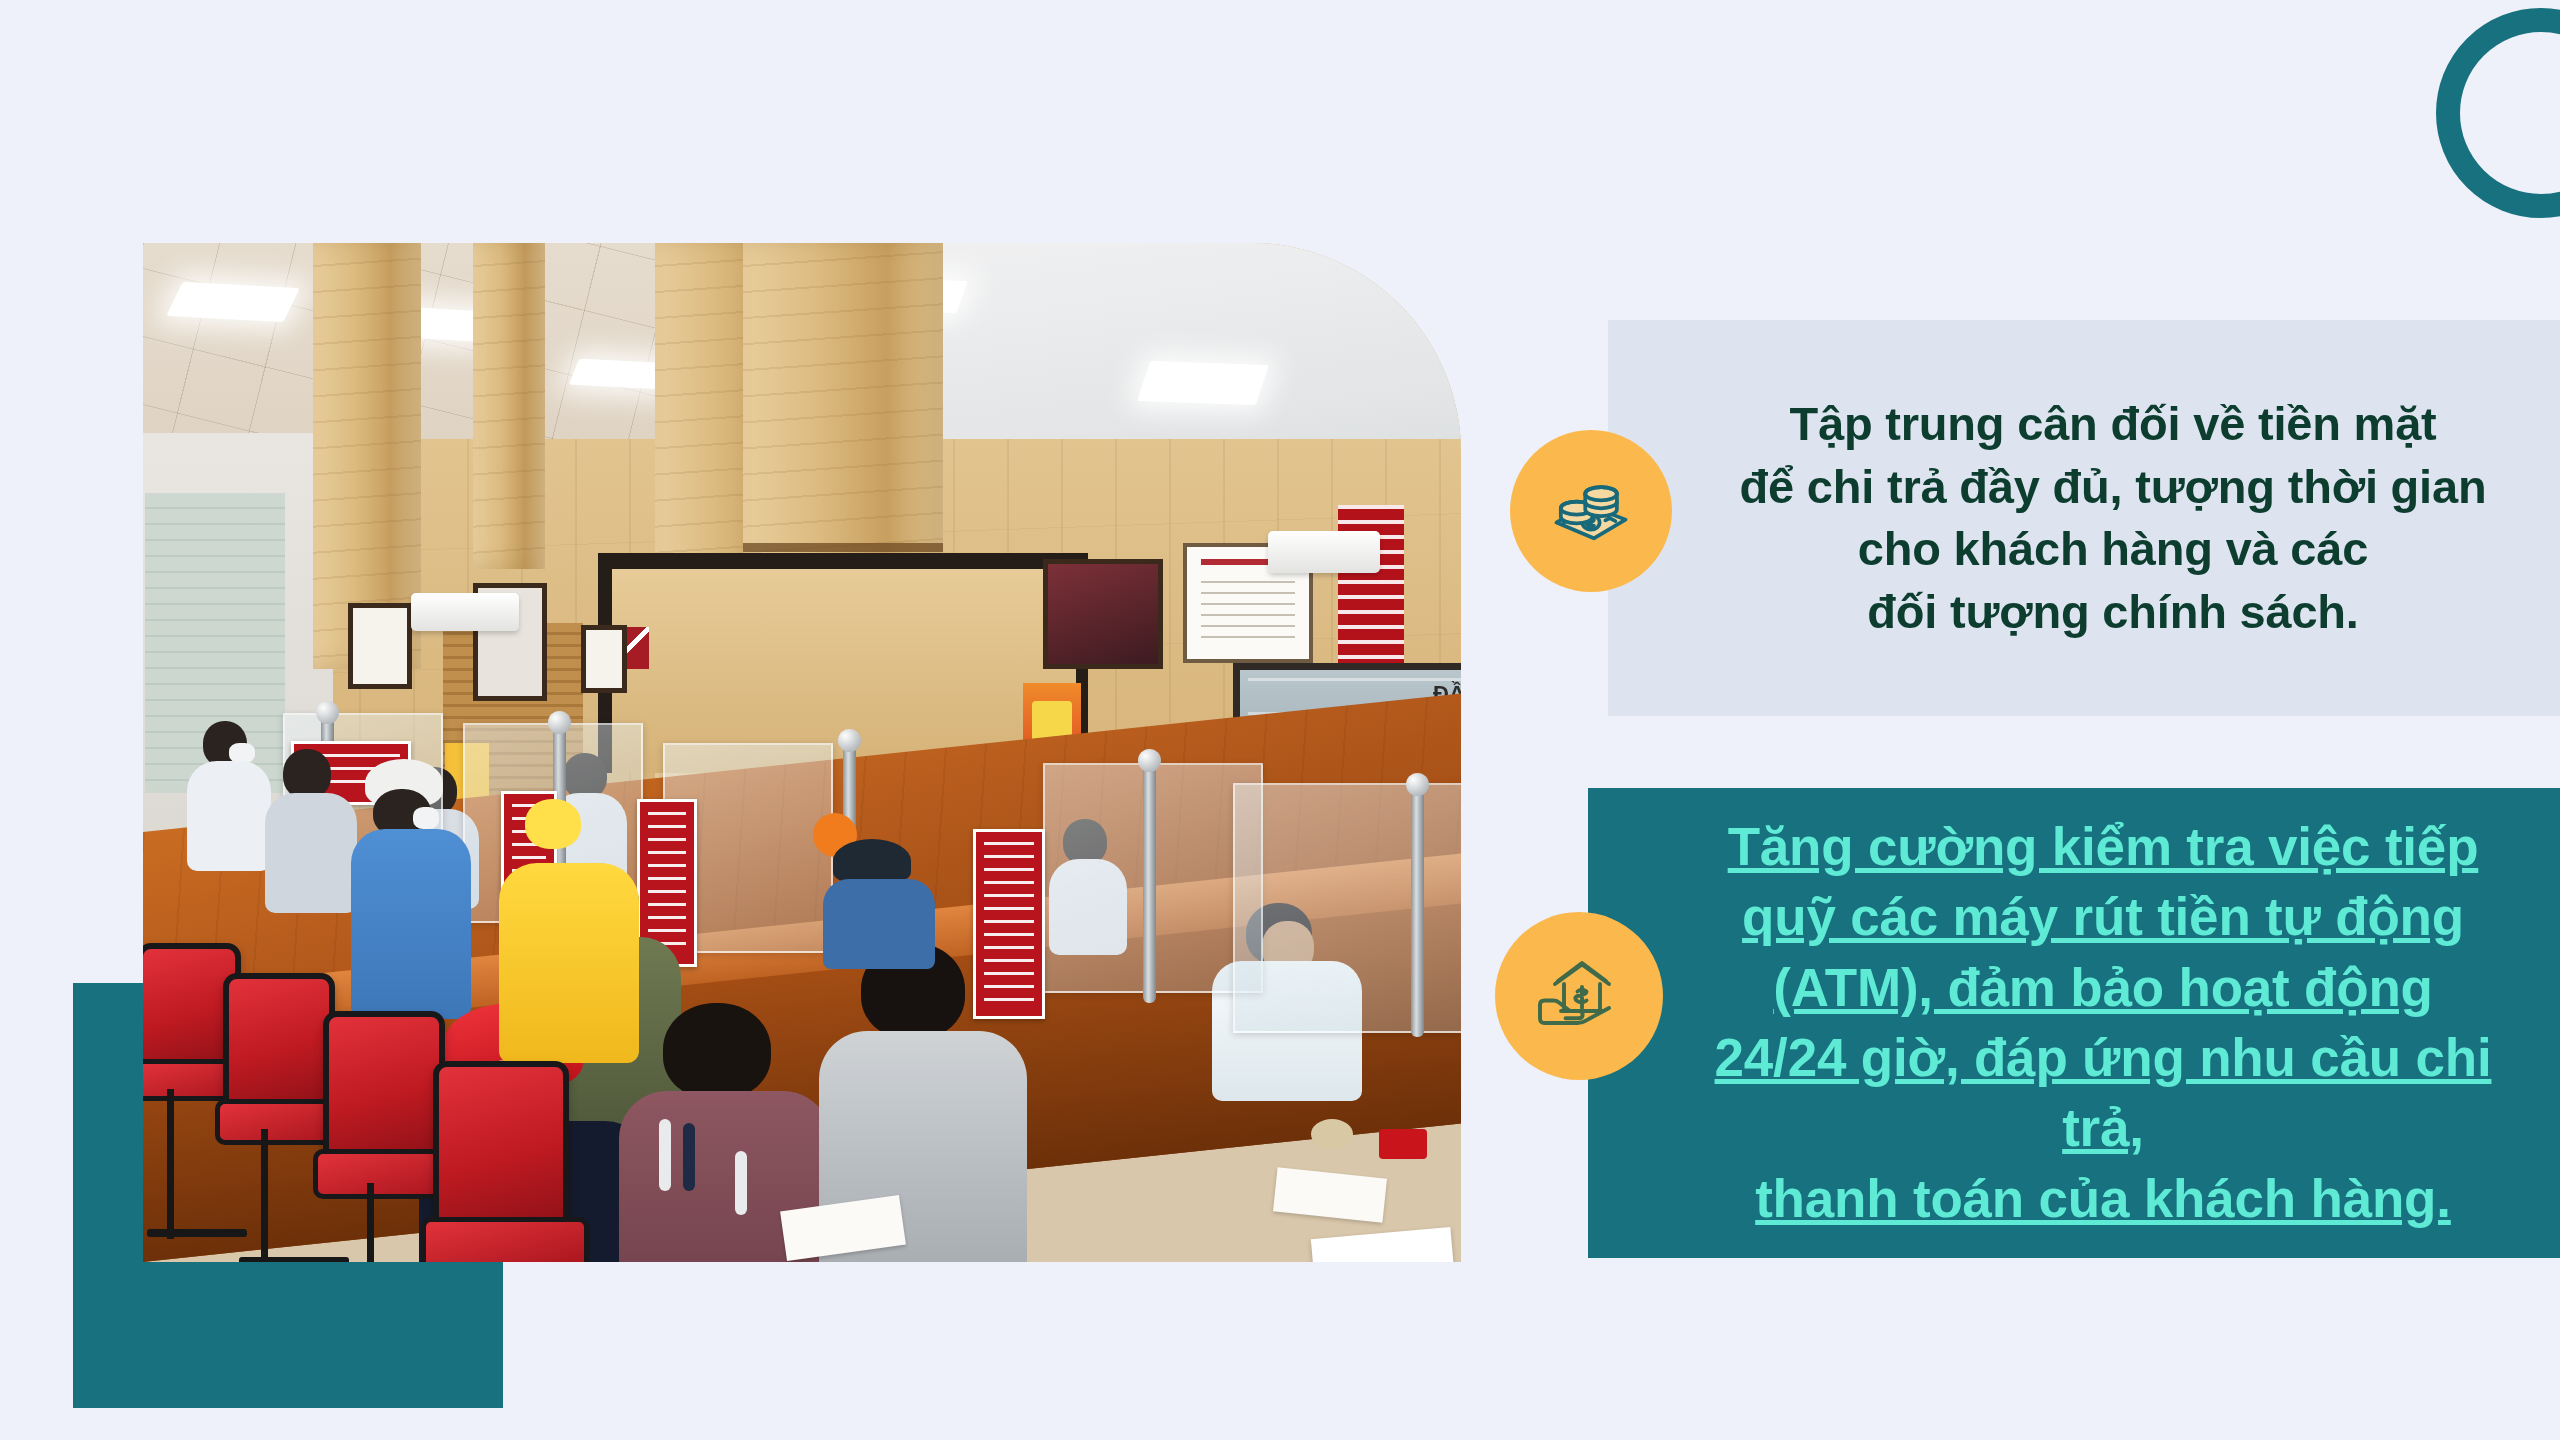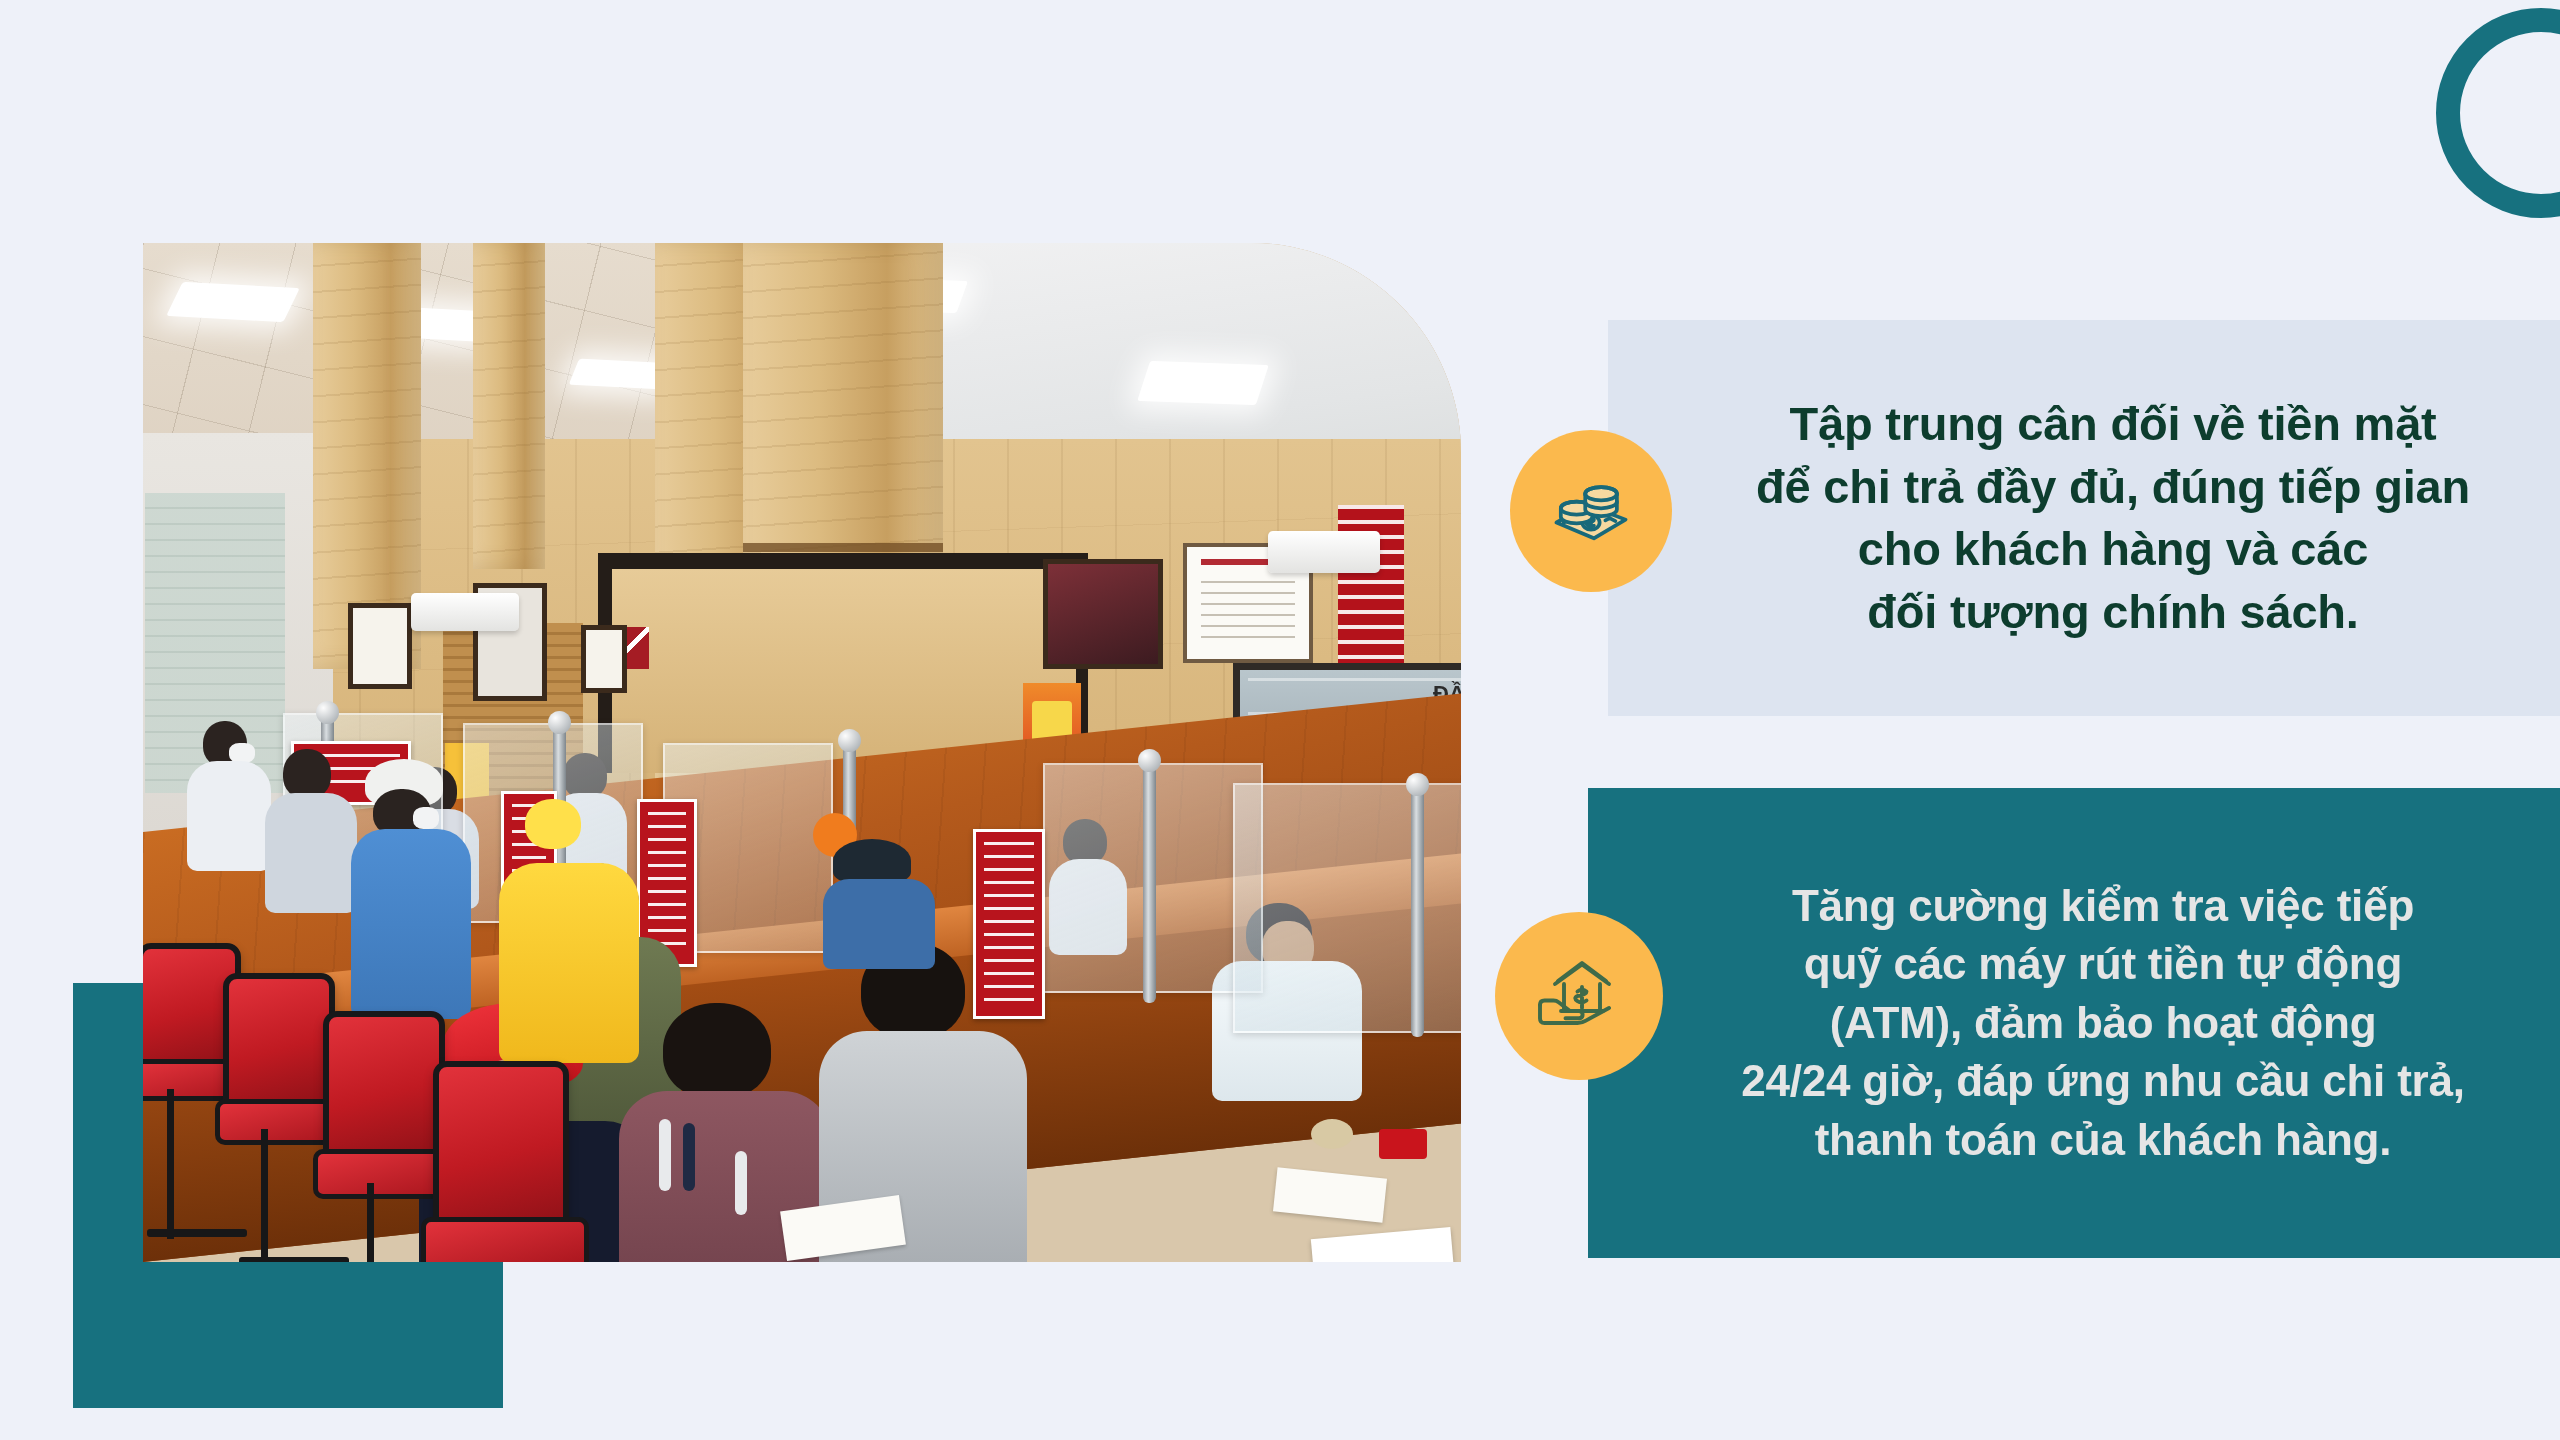--- a/index.html
+++ b/index.html
@@ -364,23 +364,24 @@
     line-height:1.33;
     white-space:pre-line;
     padding:0 34px 0 92px;
   }
   .panel-light .panel-text {
     color:#0d3d2e;
     font-size:47px;
     letter-spacing:-.2px;
   }
   .panel-teal .panel-text {
-    color:#e5e5e5;
-    font-size:44px;
+    color:#5eead4;
+    font-size:53px;
     letter-spacing:-.2px;
+    text-decoration:underline;
   }
 
   
   .badge {
     position:absolute;
     border-radius:50%;
     background:#fbb94d;
     display:flex; align-items:center; justify-content:center;
   }
   .badge-1 { left:1510px; top:430px; width:162px; height:162px; }
@@ -555,21 +556,21 @@
       <div style="position:absolute; left:1168px; top:876px; width:42px; height:30px; background:#d8c9a4; border-radius:50%;"></div>
       <div style="position:absolute; left:516px; top:876px; width:12px; height:72px; background:#e8eaec; border-radius:6px;"></div>
       <div style="position:absolute; left:540px; top:880px; width:12px; height:68px; background:#1f2a44; border-radius:6px;"></div>
       <div style="position:absolute; left:592px; top:908px; width:12px; height:64px; background:#e8eaec; border-radius:6px;"></div>
 
     </div>
   </div>
 
   <div class="panel panel-light">
     <div class="panel-text">Tập trung cân đối về tiền mặt
-để chi trả đầy đủ, đúng tiếp gian
+để chi trả đầy đủ, tượng thời gian
 cho khách hàng và các
 đối tượng chính sách.</div>
   </div>
 
   <div class="badge badge-1">
     <svg width="92" height="92" viewBox="0 0 64 64" fill="none" stroke="#18697a" stroke-width="2.6" stroke-linecap="round" stroke-linejoin="round">
 
       <path d="M8 40 L30 28 L56 38 L34 51 Z" fill="#f6d9a0"></path>
       <path d="M13 40 l4 -2 3 1.5"></path>
       <path d="M49 39 l-4 -2 -3 1.5"></path>

